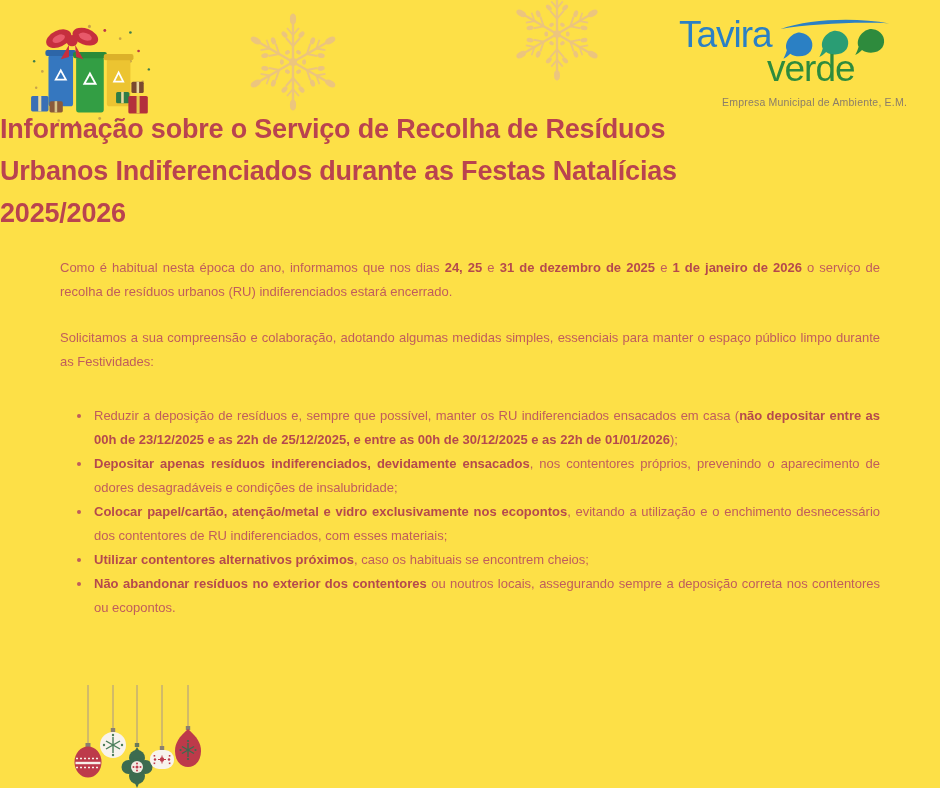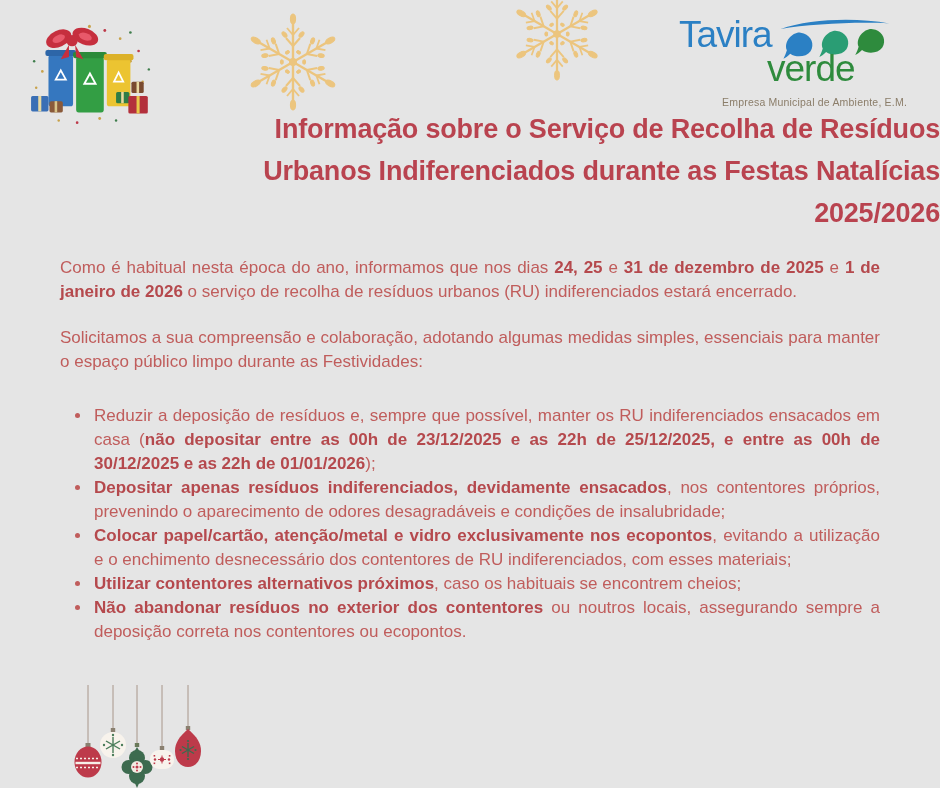--- a/index.html
+++ b/index.html
@@ -1,42 +1,42 @@
 <!DOCTYPE html>
 <html><head>
 <meta charset="utf-8">
 <style>
   html,body{margin:0;padding:0;}
   .page{
     position:relative;width:940px;height:788px;overflow:hidden;
-    background:#e5e5e5;
+    background:#fde047;
     font-family:"Liberation Sans",sans-serif;
   }
   
   .gifts{position:absolute;left:28px;top:20px;width:128px;height:108px;}
   .snowflake{position:absolute;}
   .s1{left:243px;top:12px;width:100px;height:100px;}
   .s2{left:509px;top:-14px;width:96px;height:96px;}
   .ornaments{position:absolute;left:55px;top:685px;width:160px;height:103px;}
   
   .logo{position:absolute;top:16px;right:33px;width:228px;}
   .logo-row{display:flex;align-items:flex-start;}
   .logo-tavira{font-size:37px;color:#2b80c4;line-height:1;letter-spacing:-1px;font-weight:400;}
   .logo-leaves{width:116px;height:46px;margin-left:5px;margin-top:1px;flex:none;}
   .logo-verde{font-size:37px;color:#2e8b3d;line-height:1;margin:-13px 0 8px 88px;letter-spacing:-1px;}
   .logo-sub{font-size:10.5px;color:#8b7d69;margin-top:9px;text-align:right;letter-spacing:.2px;}
   
   .title{
-    position:absolute;top:108px;left:0;right:0;text-align:right;
+    position:absolute;top:108px;left:0;right:0;text-align:left;
     color:#b9434f;font-weight:700;font-size:27px;line-height:42px;letter-spacing:-.2px;
   }
   
   .body-text{
     position:absolute;top:256px;left:60px;width:820px;
-    color:#c05d5c;font-size:17px;line-height:24px;text-align:justify;
+    color:#c05d5c;font-size:13px;line-height:24px;text-align:justify;
   }
   .body-text p{margin:0;}
   .body-text p + p{margin-top:22px;}
   .body-text b{color:#b5494d;font-weight:700;}
   .body-text ul{margin:30px 0 0;padding-left:32px;}
   .body-text li{padding-left:2px;margin:0;}
   
   .motto{
     position:absolute;right:47px;top:731px;text-align:right;
     color:#c4512f;font-weight:700;font-size:18.5px;line-height:25px;letter-spacing:.3px;

